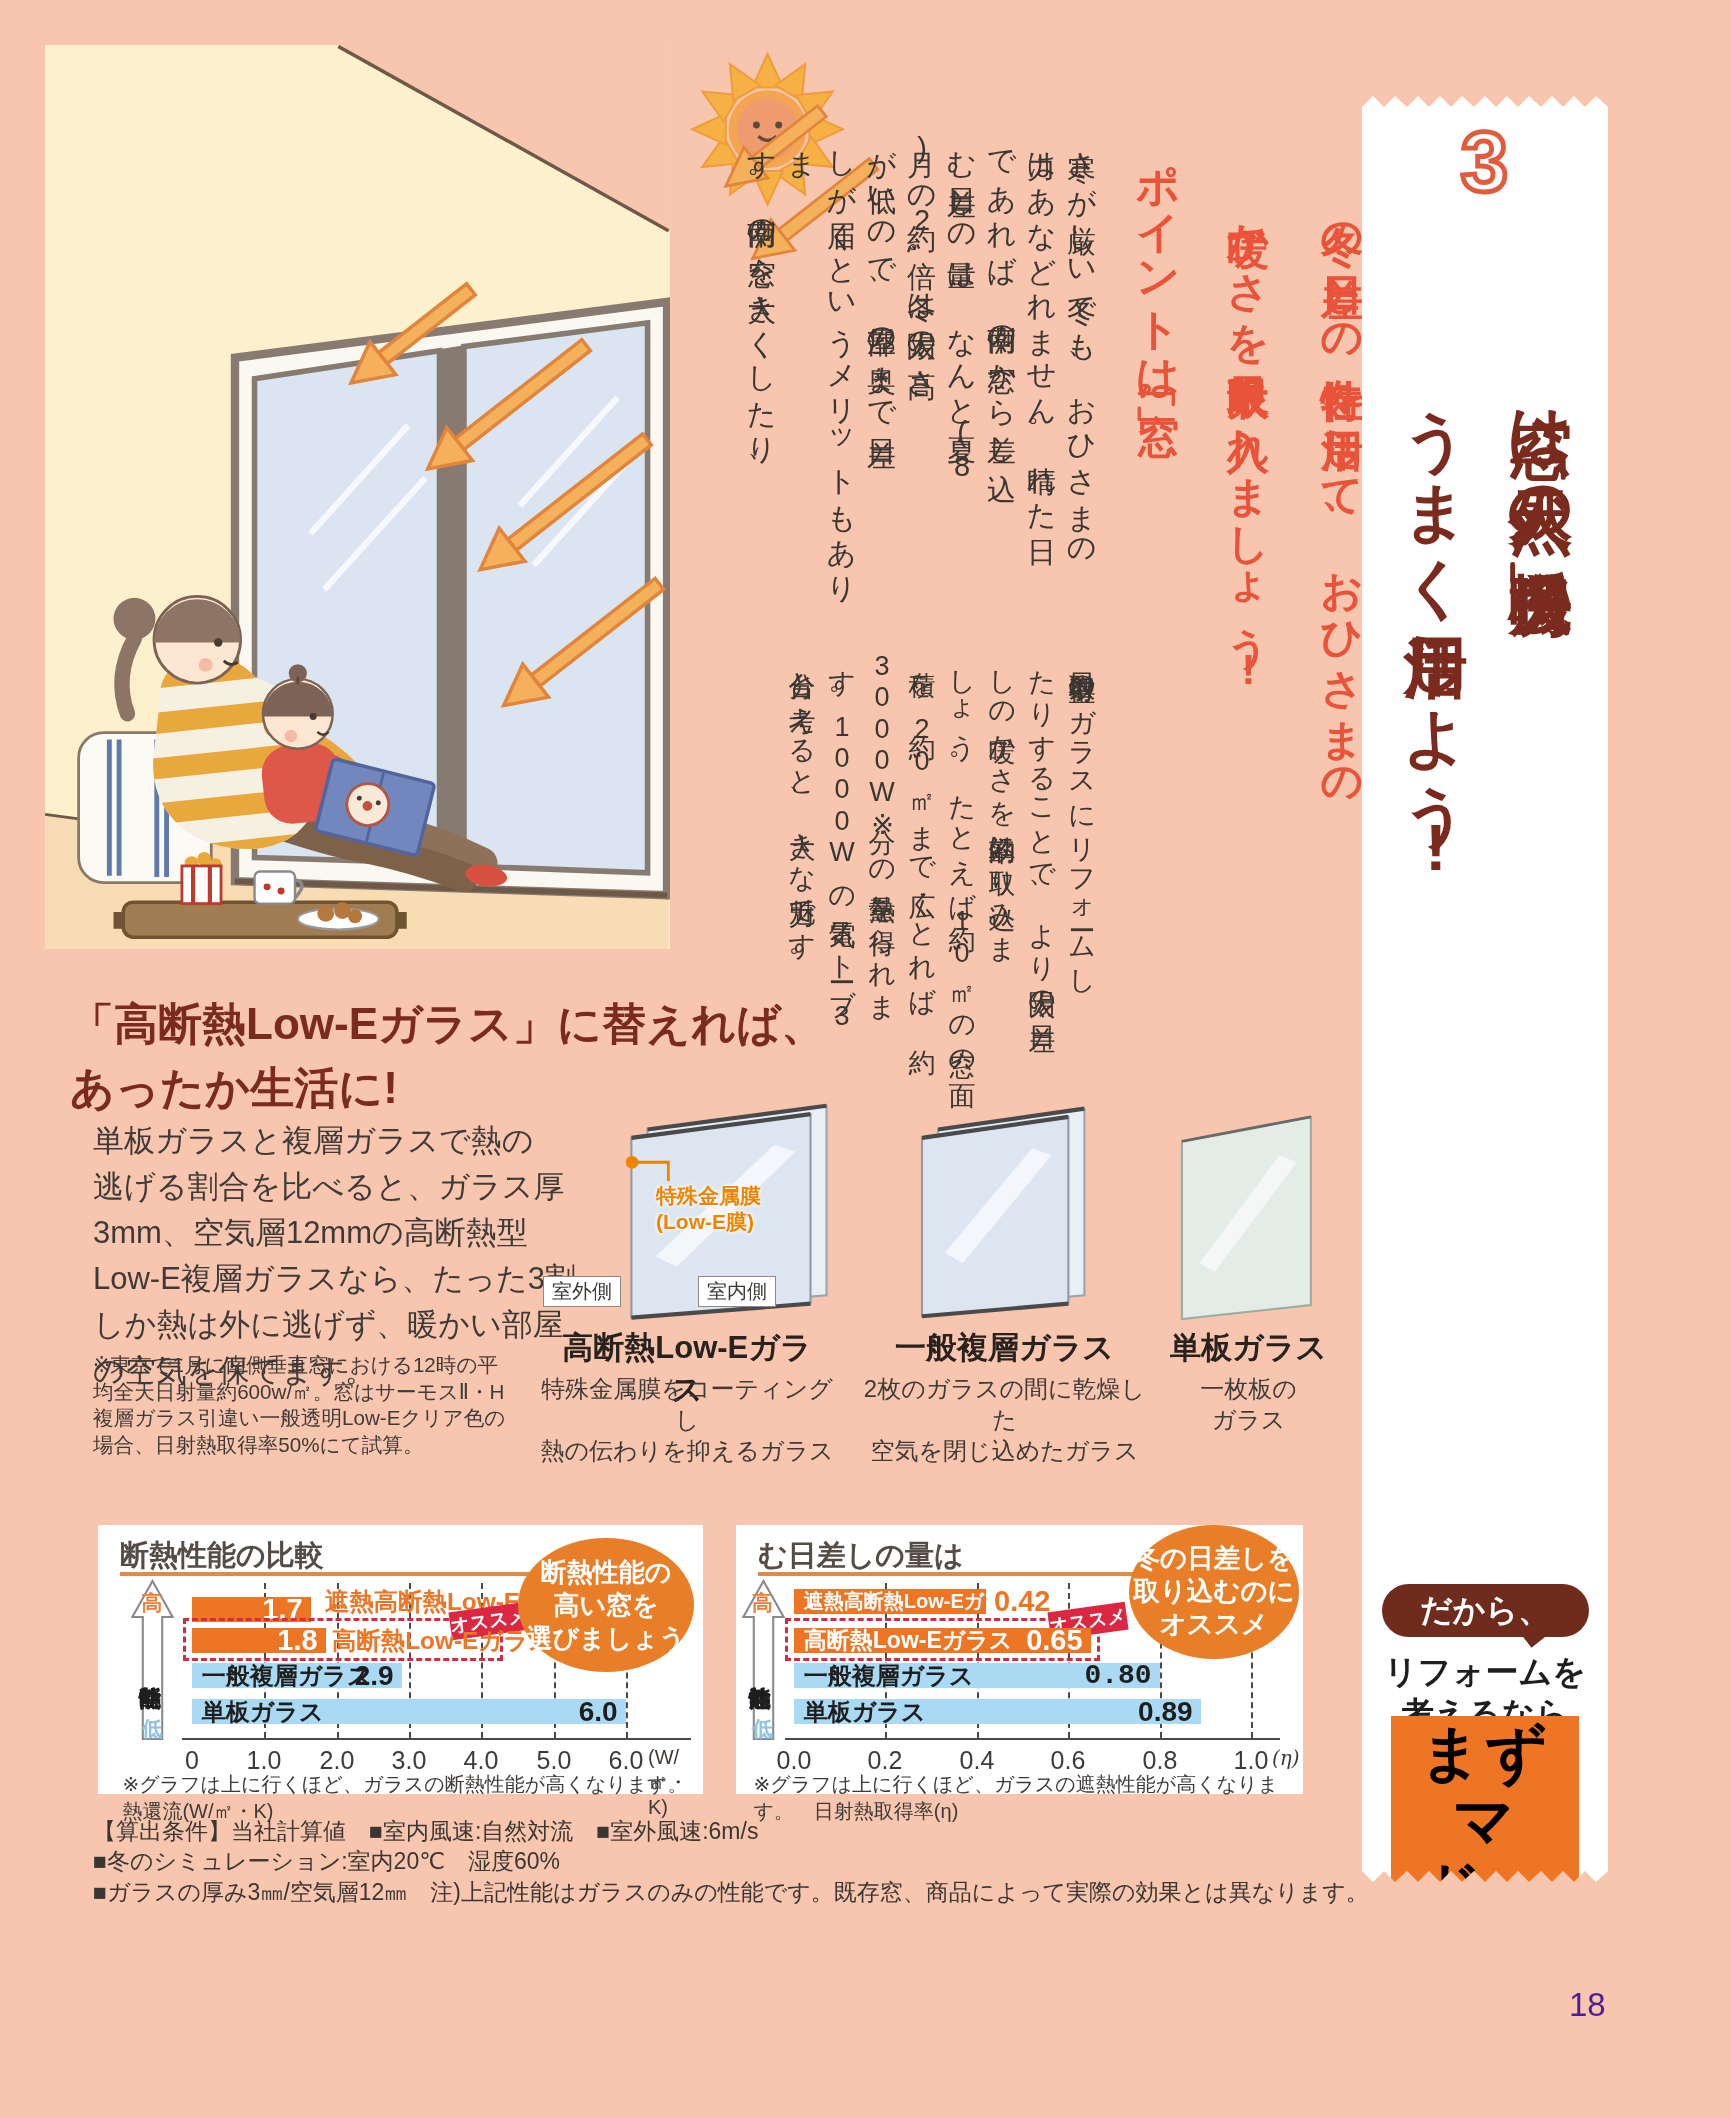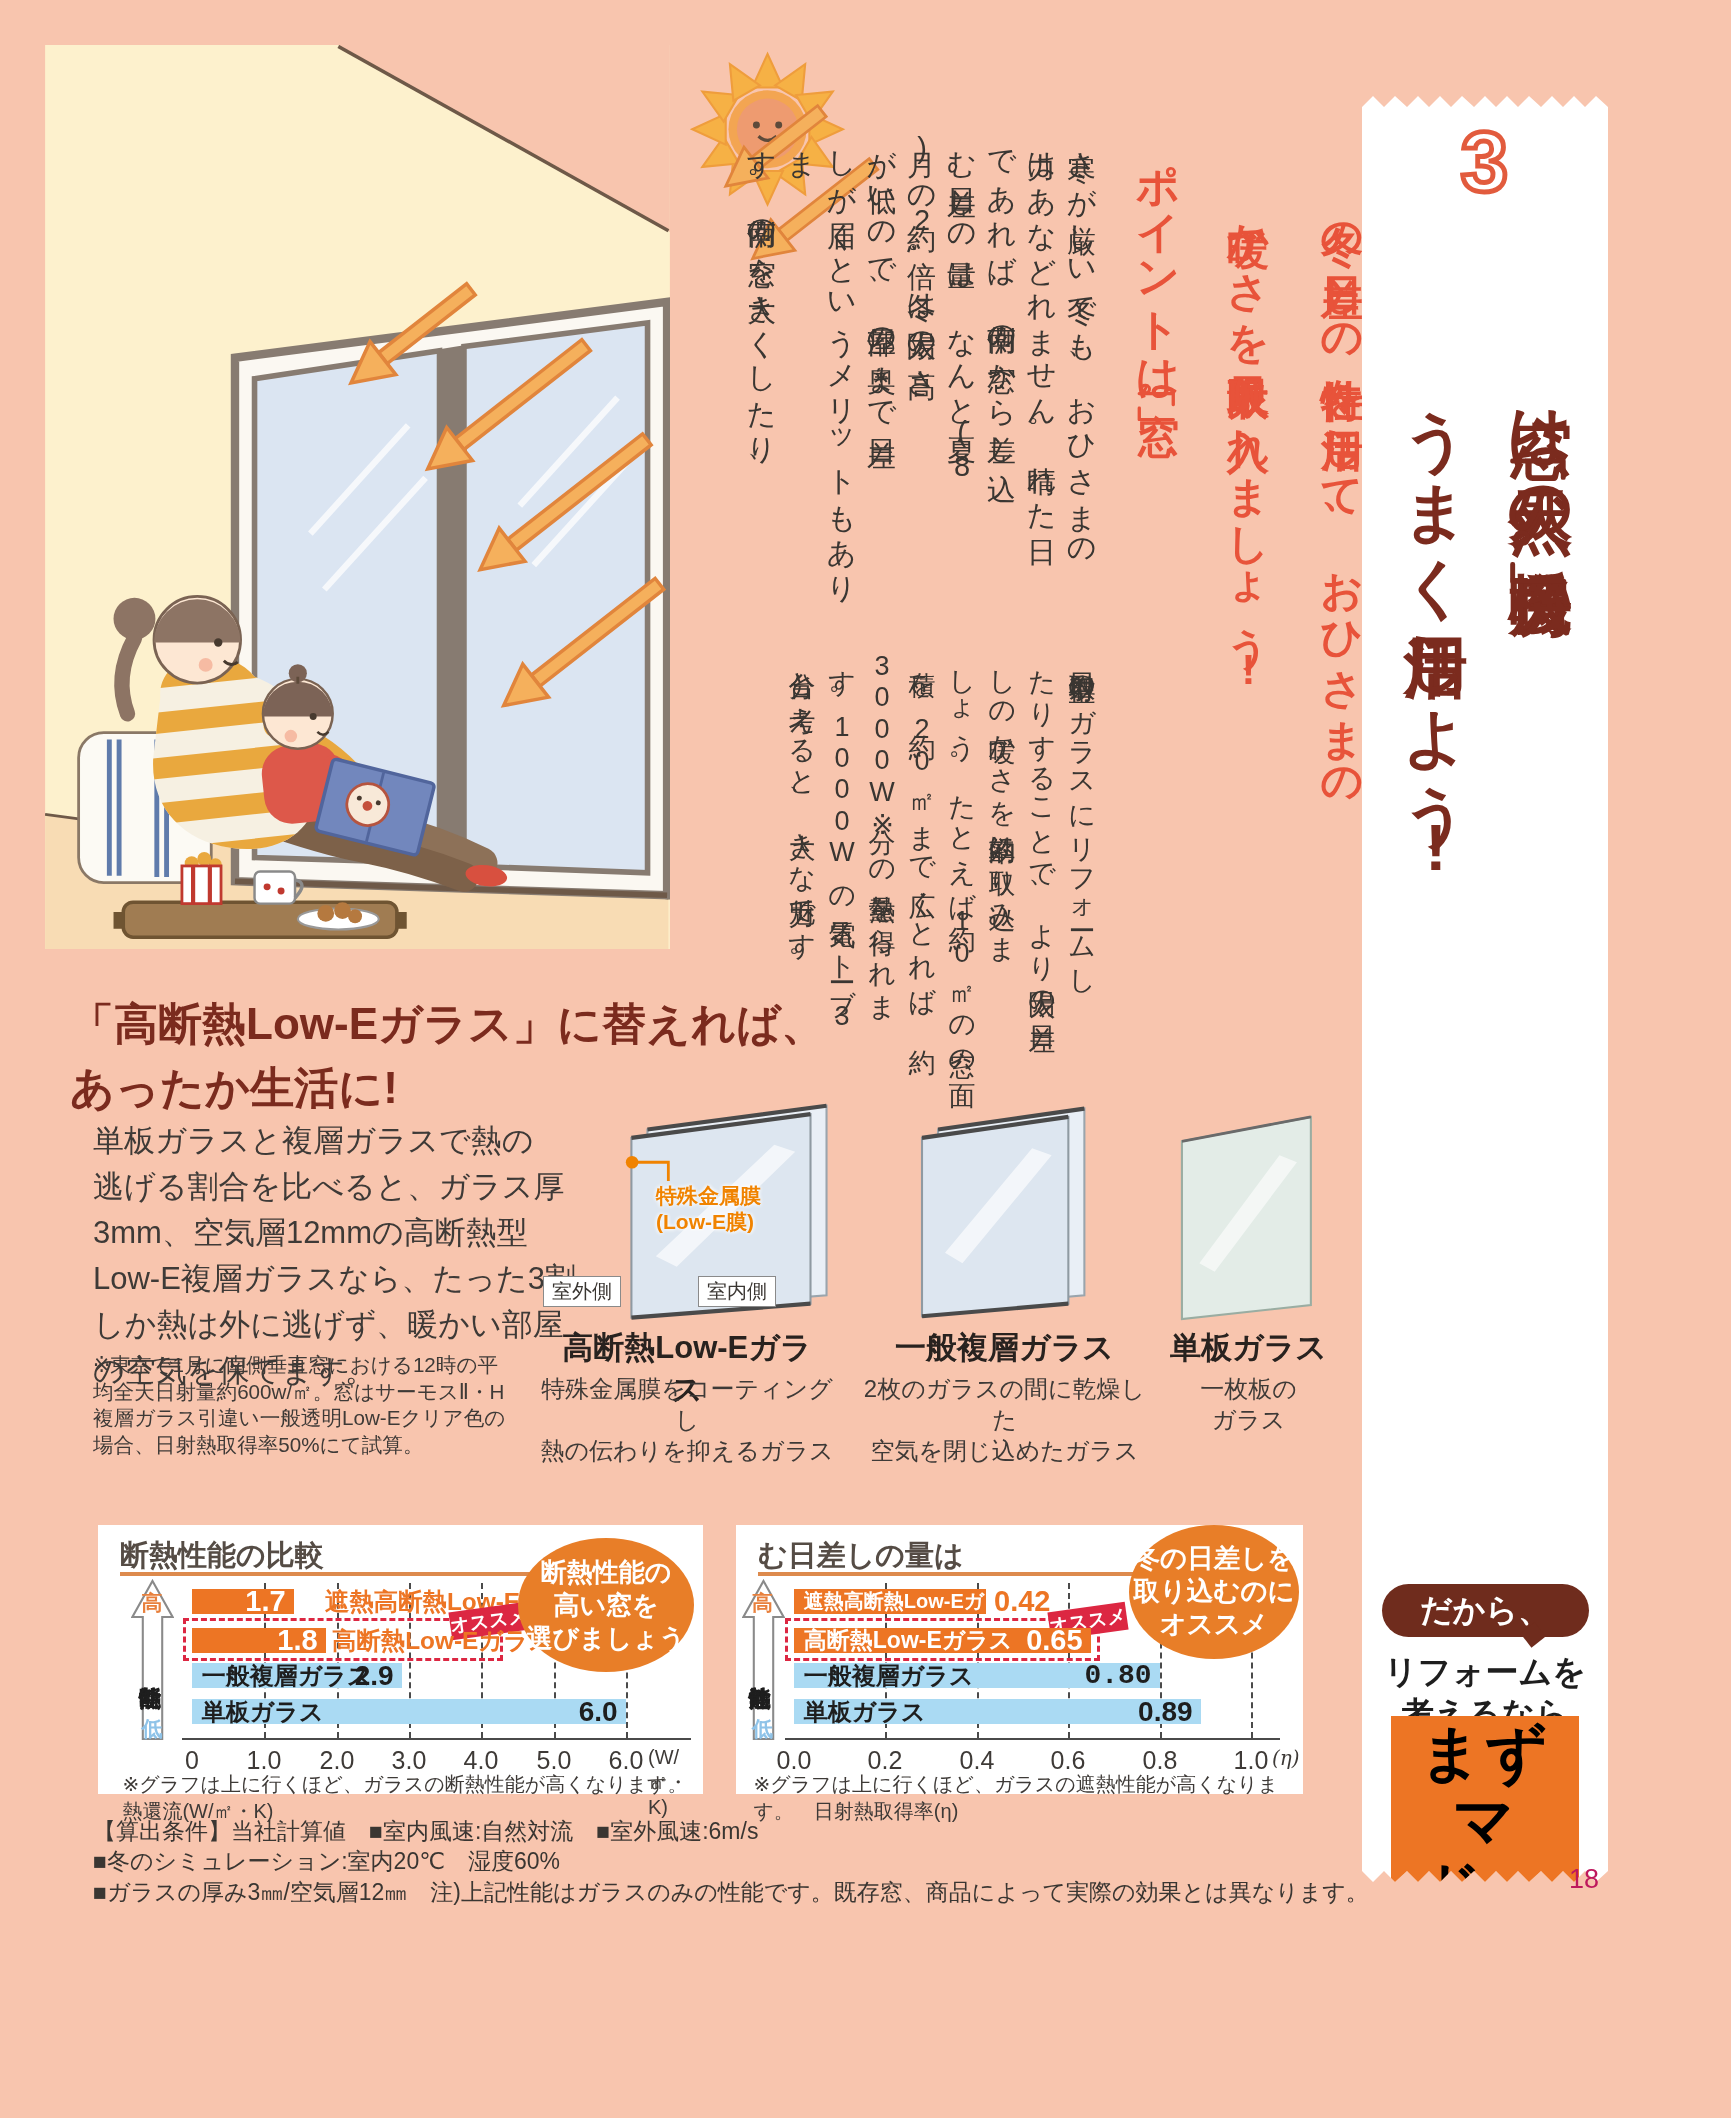--- a/index.html
+++ b/index.html
@@ -17,21 +17,21 @@
 
   
   .banner{left:1362px;top:96px;width:246px;height:1786px;background:#ffffff;
     clip-path:polygon(0px 11px,11px 0px,22px 11px,33px 0px,45px 11px,56px 0px,67px 11px,78px 0px,89px 11px,100px 0px,112px 11px,123px 0px,134px 11px,145px 0px,156px 11px,167px 0px,179px 11px,190px 0px,201px 11px,212px 0px,223px 11px,234px 0px,246px 11px,246px 1775px,234px 1786px,223px 1775px,212px 1786px,201px 1775px,190px 1786px,179px 1775px,167px 1786px,156px 1775px,145px 1786px,134px 1775px,123px 1786px,112px 1775px,100px 1786px,89px 1775px,78px 1786px,67px 1775px,56px 1786px,45px 1775px,33px 1786px,22px 1775px,11px 1786px,0px 1775px);}
   .badge3{left:0;top:16.7px;width:246px;text-align:center;font-size:85px;font-weight:bold;color:#ffffff;-webkit-text-stroke:4.9px #e25b3d;letter-spacing:1.4px;}
   .banner-title{left:22px;top:117px;width:209px;height:823px;font-size:64px;font-weight:800;color:#7b2b1e;line-height:105px;letter-spacing:1.4px;display:flex;justify-content:center;}
   .bubble{left:19.5px;top:1488px;width:207px;height:53px;background:#6f2c1d;border-radius:28px;color:#fff;font-size:32px;font-weight:bold;text-align:center;line-height:53px;}
   .bubble-tail{left:162px;top:1530px;width:18px;height:18px;background:#6f2c1d;transform:rotate(52deg);}
   .banner-lead{left:0;top:1555px;width:246px;text-align:center;font-size:33px;font-weight:bold;color:#1e1e1e;line-height:42px;}
   .mazumado{left:29px;top:1620px;width:188px;height:170px;background:#ed7524;color:#000000;font-size:61px;font-weight:800;text-align:center;line-height:68px;padding-top:3px;box-sizing:border-box;letter-spacing:2.8px;}
-  .pagenum{left:1569px;top:1864px;font-size:27px;color:#be185d;}
+  .pagenum{left:1569px;top:1986px;font-size:33px;color:#4c1d95;}
 
   
   .sub-head{left:70px;top:992px;font-size:44px;font-weight:800;color:#7b2b1e;line-height:64px;}
   .sub-body{left:93px;top:1118px;font-size:31px;line-height:46px;color:#3e3a37;}
   .sub-note{left:93px;top:1352px;font-size:20.6px;line-height:26.5px;color:#3e3a37;}
 
   
   .film-label{left:656px;top:1183px;font-size:21px;font-weight:bold;color:#f08300;line-height:26px;text-shadow:0 0 4.2px #fff,0 0 4.2px #fff;}
   .side-box{background:#fff;border:1.4px solid #8a8a8a;font-size:20px;color:#3a3632;text-align:center;line-height:29px;height:31px;box-sizing:border-box;}
   .glass-name{font-size:31px;font-weight:800;color:#28221f;text-align:center;}
@@ -320,21 +320,21 @@
     <div class="abs vert" style="left:31px;top:98px;width:43px;height:91px;font-size:22px;font-weight:bold;color:#1e1e1e;text-align:center;line-height:43px;">断熱性能</div>
     <div class="uarr-text" style="left:33px;top:190px;font-size:21px;color:#8fc3e8;">低</div>
 
     <div class="abs grid" style="left:166px;top:58px;height:155px;"></div>
     <div class="abs grid" style="left:239px;top:58px;height:155px;"></div>
     <div class="abs grid" style="left:311px;top:58px;height:155px;"></div>
     <div class="abs grid" style="left:383px;top:58px;height:155px;"></div>
     <div class="abs grid" style="left:456px;top:58px;height:155px;"></div>
     <div class="abs grid" style="left:528px;top:58px;height:155px;"></div>
 
-    <div class="abs bar bar-orange" style="left:94px;top:64px;width:102px;">
+    <div class="abs bar bar-orange" style="left:94px;top:72px;width:102px;padding-left:17px;">
       <span class="bar-val-in" style="color:#fff;">1.7</span>
     </div>
     <div class="abs" style="left:227px;top:64px;line-height:25px;font-size:24.4px;font-weight:bold;color:#ed7524;">遮熱高断熱Low-Eガラス</div>
 
     <div class="abs dotted-box" style="left:85px;top:93px;width:320px;height:43px;"></div>
     <div class="abs osusume" style="left:352px;top:82px;">オススメ</div>
     <div class="abs bar bar-orange" style="left:94px;top:103px;width:134px;">
       <span class="bar-val-in" style="color:#fff;">1.8</span>
     </div>
     <div class="abs" style="left:234px;top:103px;line-height:25px;font-size:24.4px;font-weight:bold;color:#ed7524;">高断熱Low-Eガラス</div>

